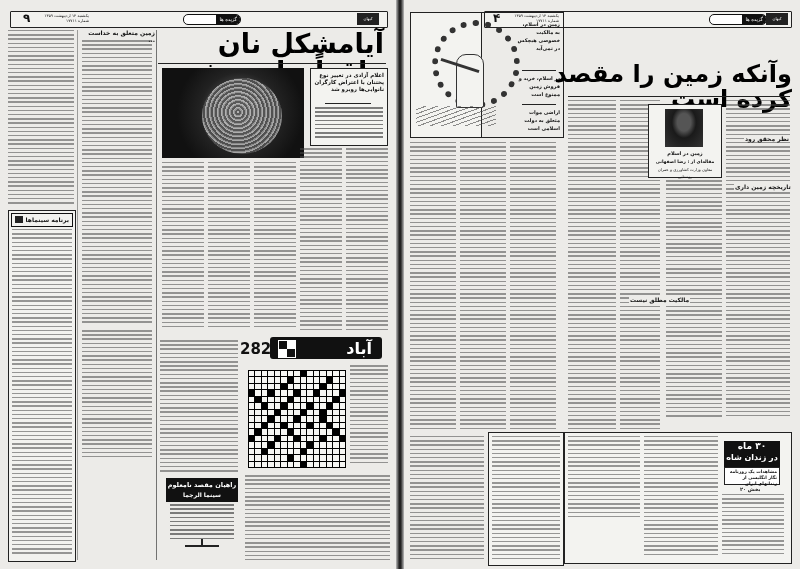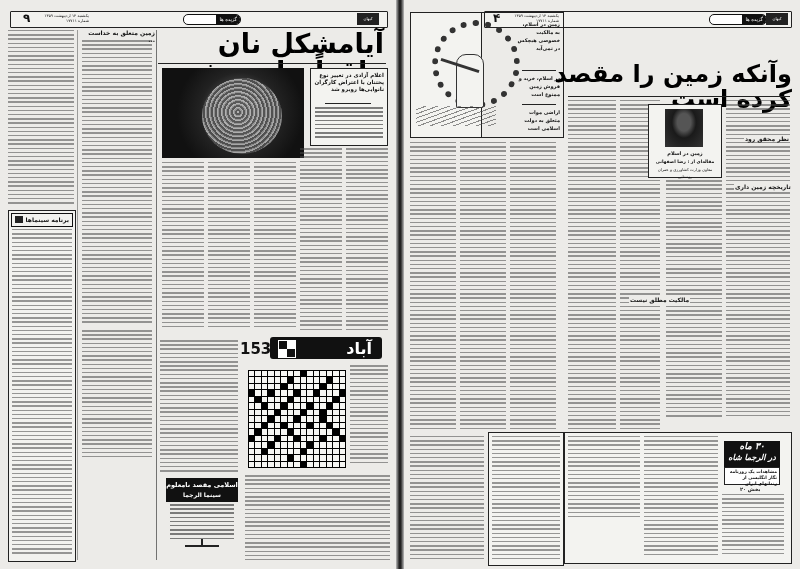--- a/index.html
+++ b/index.html
@@ -93,21 +93,21 @@
       <div class="textlines"></div>
     </div>
   <div class="col" style="left:346px;top:148px;width:42px;height:182px;">
       <div class="textlines"></div>
     </div>
 
   <div style="position:absolute;left:270px;top:337px;width:112px;height:22px;background:#111;border-radius:3px;">
     <span style="position:absolute;right:10px;top:2px;color:#fff;font-size:16px;font-weight:900;">آباد</span>
     <span style="position:absolute;left:8px;top:3px;width:16px;height:16px;background:conic-gradient(#fff 0 25%,#111 0 50%,#fff 0 75%,#111 0);border:1px solid #fff;"></span>
   </div>
-  <span style="position:absolute;left:240px;top:340px;font-size:15px;font-weight:900;">153</span>
+  <span style="position:absolute;left:240px;top:340px;font-size:15px;font-weight:900;">282</span>
 
   <div class="crossword-grid" id="xw" style="left:248px;top:370px;width:96px;height:96px;">
       <div></div>
       <div></div>
       <div></div>
       <div></div>
       <div></div>
       <div></div>
       <div></div>
       <div></div>
@@ -330,21 +330,21 @@
       <div></div>
     </div>
   <div class="col" style="left:350px;top:365px;width:38px;height:100px;">
       <div class="textlines"></div>
     </div>
   <div class="col" style="left:245px;top:475px;width:145px;height:85px;">
       <div class="textlines"></div>
     </div>
 
   <div class="darkbox" style="left:166px;top:478px;width:72px;height:24px;">
-    <div style="font-size:6.5px;font-weight:bold;margin-top:3px;">اسلامی مقصد نامعلوم</div>
+    <div style="font-size:6.5px;font-weight:bold;margin-top:3px;">راهیان مقصد نامعلوم</div>
     <div style="font-size:6px;font-weight:bold;margin-top:2px;">سینما الرجما</div>
   </div>
   <div class="col" style="left:170px;top:504px;width:64px;height:35px;">
       <div class="textlines dense"></div>
     </div>
   <div style="position:absolute;left:201px;top:539px;width:2px;height:6px;background:#222;"></div>
   <div style="position:absolute;left:185px;top:545px;width:34px;height:2px;background:#222;"></div>
   <div class="col" style="left:160px;top:340px;width:78px;height:132px;">
       <div class="textlines"></div>
     </div>
@@ -416,23 +416,23 @@
     <div class="col" style="left:3px;top:3px;width:68px;height:124px;">
         <div class="textlines"></div>
       </div>
   </div>
   <div class="col" style="left:6px;top:436px;width:74px;height:126px;">
       <div class="textlines"></div>
     </div>
   <div class="subhead" style="left:160px;top:522px;font-size:7px;">انقلاب در افغانستان</div>
 
   <div class="box" style="left:160px;top:432px;width:226px;height:130px;background:#f3f3f0;"></div>
-  <div class="darkbox" style="left:320px;top:441px;width:56px;height:40px;font-style:italic;">
+  <div class="darkbox" style="left:320px;top:441px;width:56px;height:40px;">
     <div style="font-size:9px;font-weight:bold;line-height:11px;">۳۰ ماه</div>
-    <div style="font-size:8px;font-weight:bold;line-height:11px;">در الرجما شاه</div>
+    <div style="font-size:8px;font-weight:bold;line-height:11px;">در زندان شاه</div>
   </div>
   <div class="box" style="left:320px;top:467px;width:54px;height:16px;background:#fff;">
     <div class="small" style="font-size:4.5px;line-height:6px;padding:1px 2px;font-weight:bold;">مشاهدات یک روزنامه نگار انگلیسی از زندانهای ایران</div>
   </div>
   <div class="small" style="position:absolute;left:336px;top:486px;font-weight:bold;">بخش ۲۰</div>
   <div class="col" style="left:318px;top:494px;width:62px;height:62px;">
       <div class="textlines"></div>
     </div>
   <div class="col" style="left:240px;top:436px;width:74px;height:122px;">
       <div class="textlines"></div>

